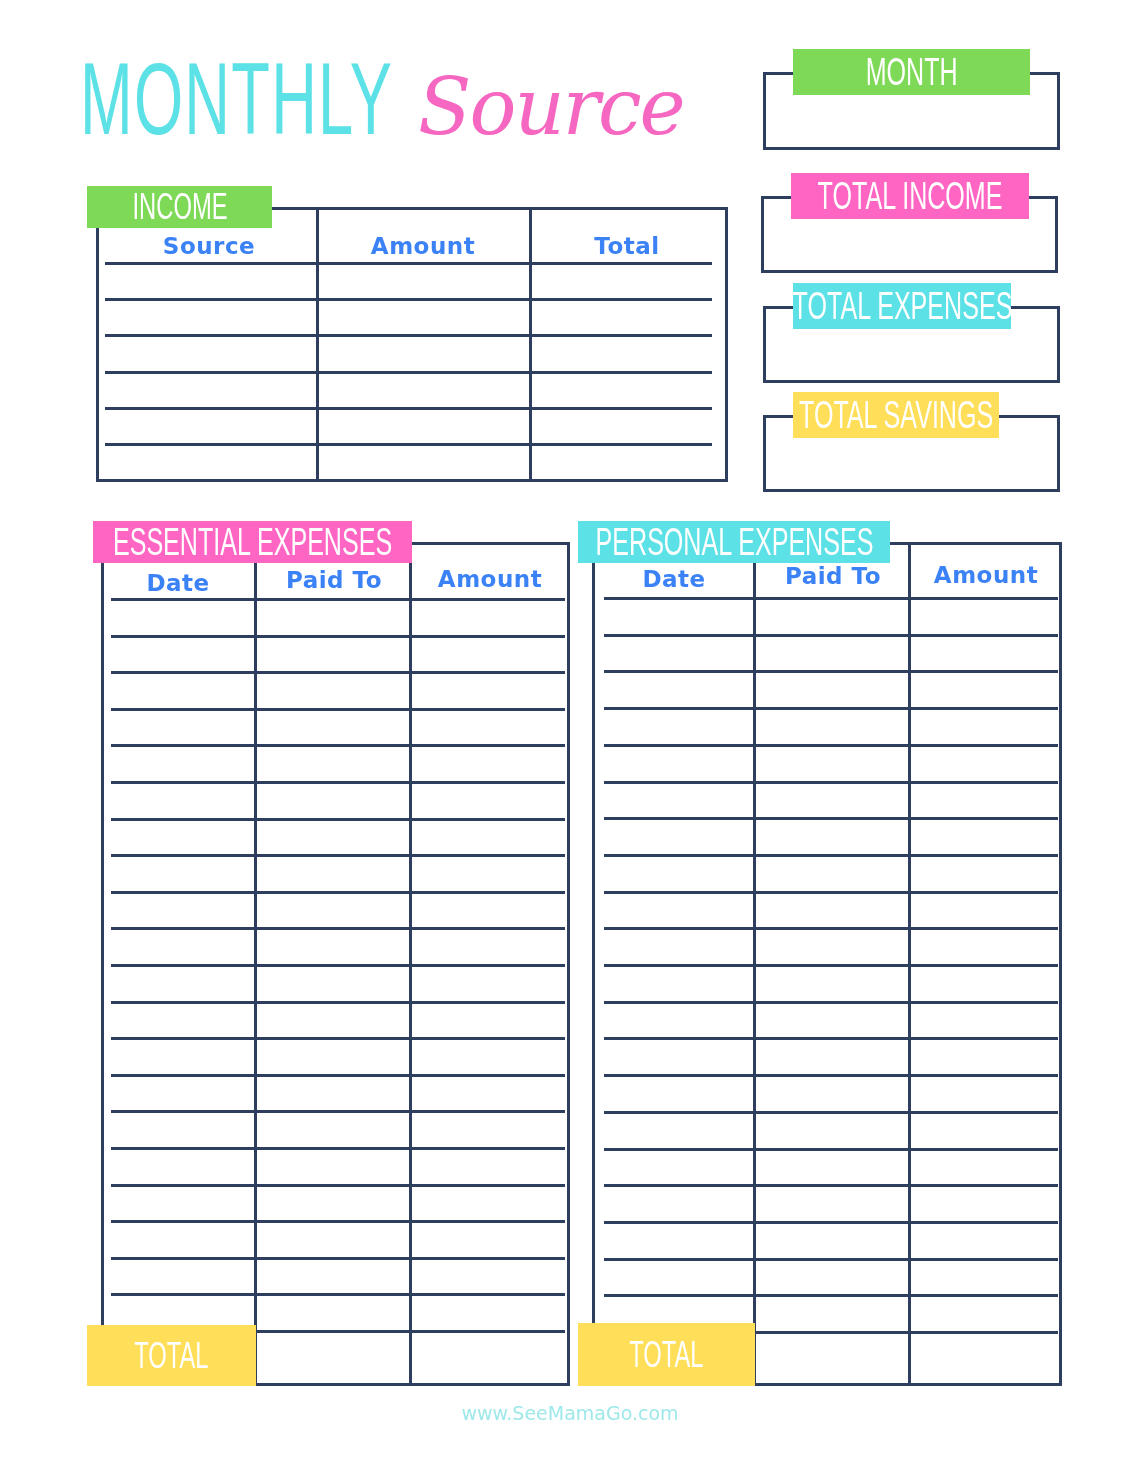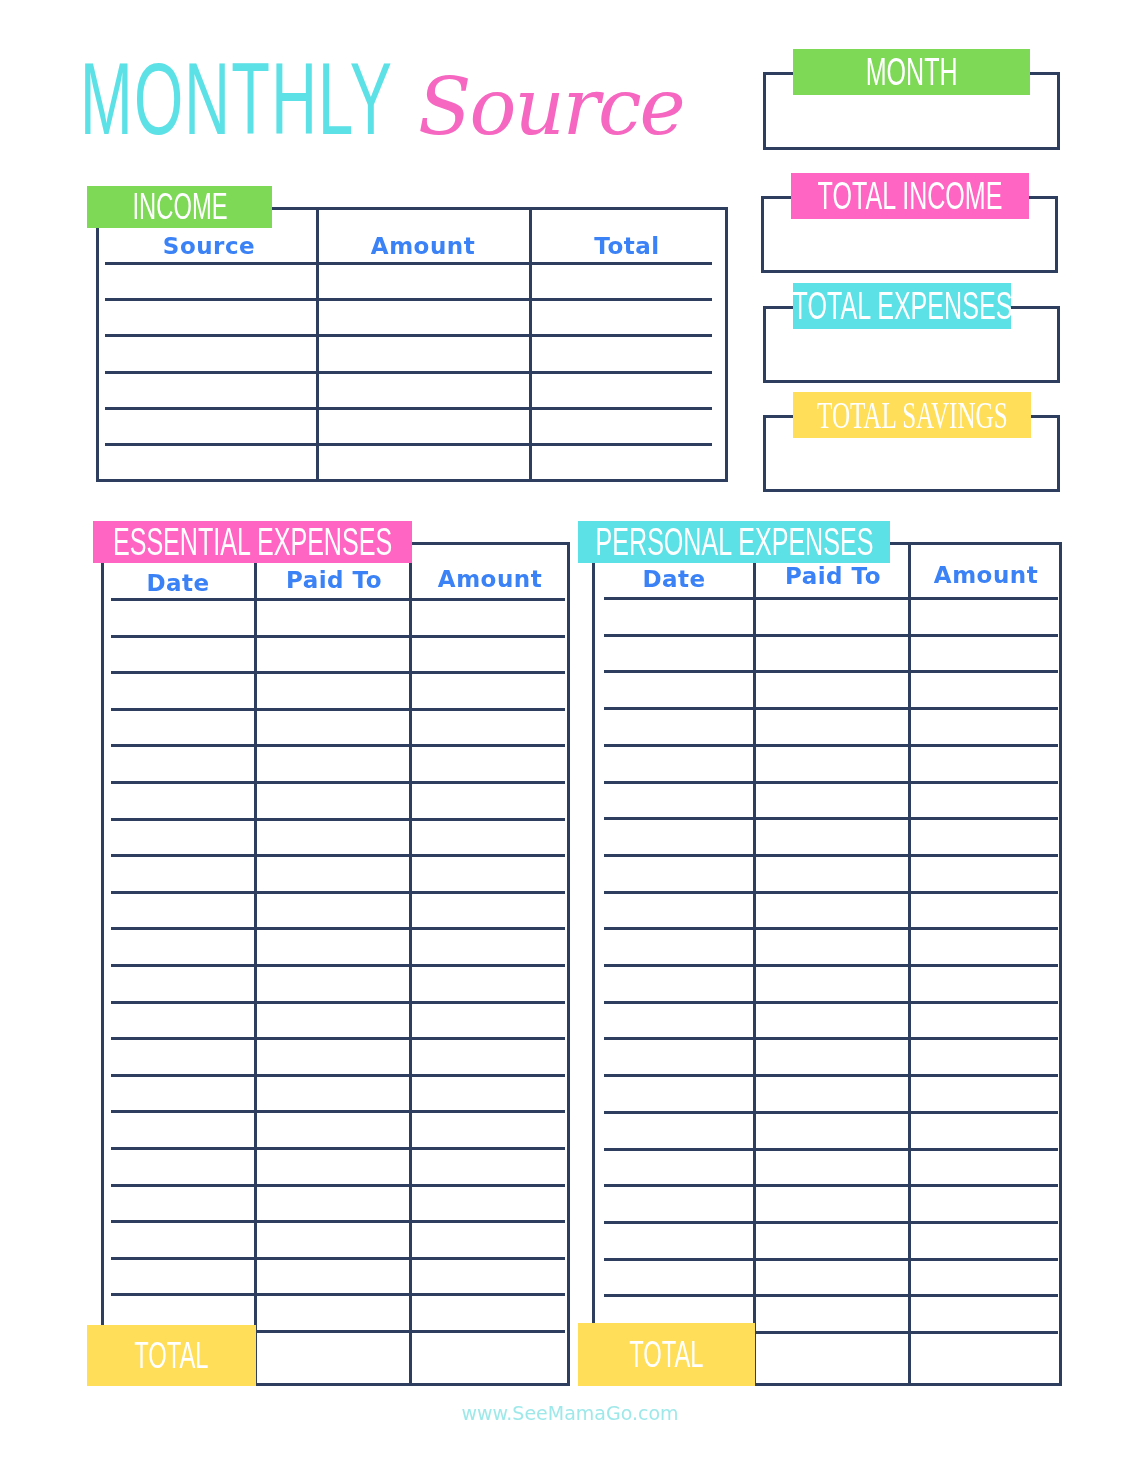--- a/index.html
+++ b/index.html
@@ -74,21 +74,21 @@
     </div>
 </div>
 <div>
   <div class="sumbox" style="left:763px; top:306px; width:297px; height:77px;"></div>
   <div class="tag sumtag cyan" style="left:793px; top:283px; width:218px;">
       <span>TOTAL EXPENSES</span>
     </div>
 </div>
 <div>
   <div class="sumbox" style="left:763px; top:415px; width:297px; height:77px;"></div>
-  <div class="tag sumtag yellow" style="left:793px; top:392px; width:238px;font-family:Liberation Serif, serif;">
+  <div class="tag sumtag yellow" style="left:793px; top:392px; width:206px;">
       <span>TOTAL SAVINGS</span>
     </div>
 </div>
 
 <div>
   <div class="frame" style="left:96px; top:207px; width:632px; height:275px;"></div>
   <div class="tag green" style="left:87px; top:186px; width:185px; height:42px; font-size:36px;">
       <span>INCOME</span>
     </div>
   <div class="vline" style="left:316px; top:208px; height:272px;"></div>

